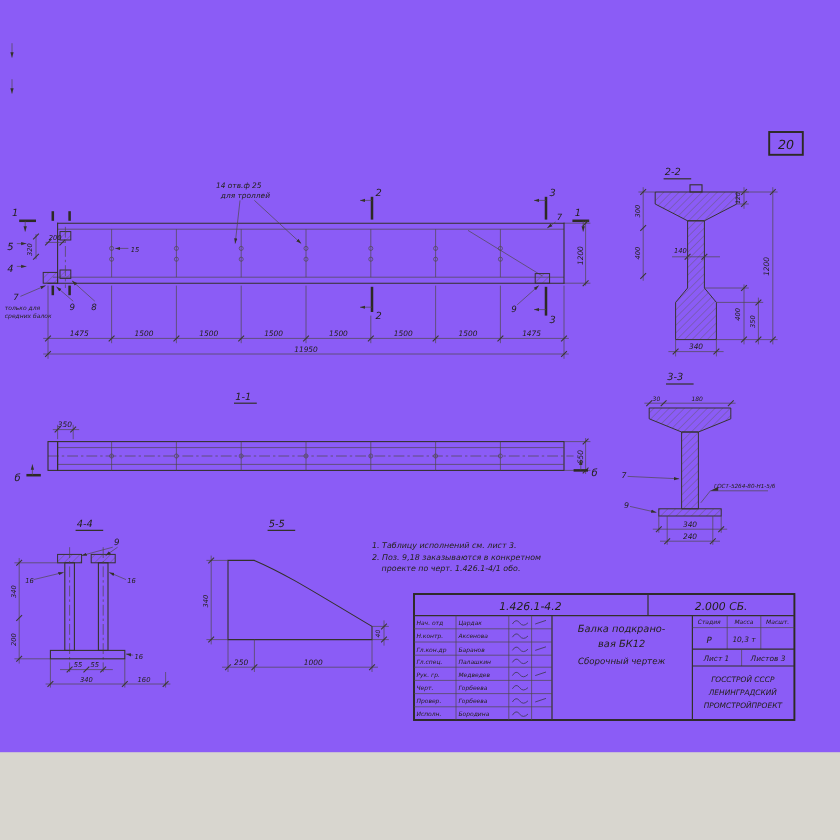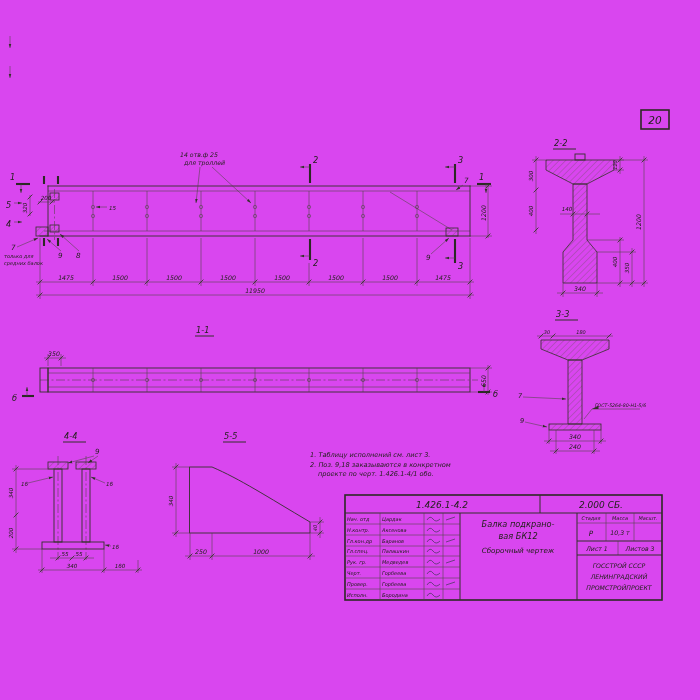--- a/index.html
+++ b/index.html
@@ -1,17 +1,17 @@
 <!DOCTYPE html>
 <html><head>
 <meta charset="utf-8">
 <style>
   html,body{margin:0;padding:0}
   body{background:#d8d6cf;font-family:"DejaVu Sans",sans-serif}
-  .sheet{width:700px;height:700px;background:#d946ef;position:relative;overflow:hidden}
+  .sheet{width:700px;height:627px;background:#8b5cf6;position:relative;overflow:hidden}
   svg{display:block}
   .ln{stroke:#33312a;stroke-width:.9;fill:none;stroke-linecap:square}
   .lt{stroke:#4b4840;stroke-width:.55;fill:none}
   .lk{stroke:#2c2a24;stroke-width:2.1;fill:none}
   .bb{stroke:#2c2a24;stroke-width:1.6;fill:none}
   .tb{stroke:#33312a;stroke-width:1;fill:none}
   .hatch{fill:url(#hp);stroke:#33312a;stroke-width:.8}
   .cdash{stroke-dasharray:9 2.5 2 2.5}
   .sig{stroke:#3f3a55;stroke-width:.7;fill:none}
   text{fill:#23211c;font-style:italic;font-family:"DejaVu Sans",sans-serif}

